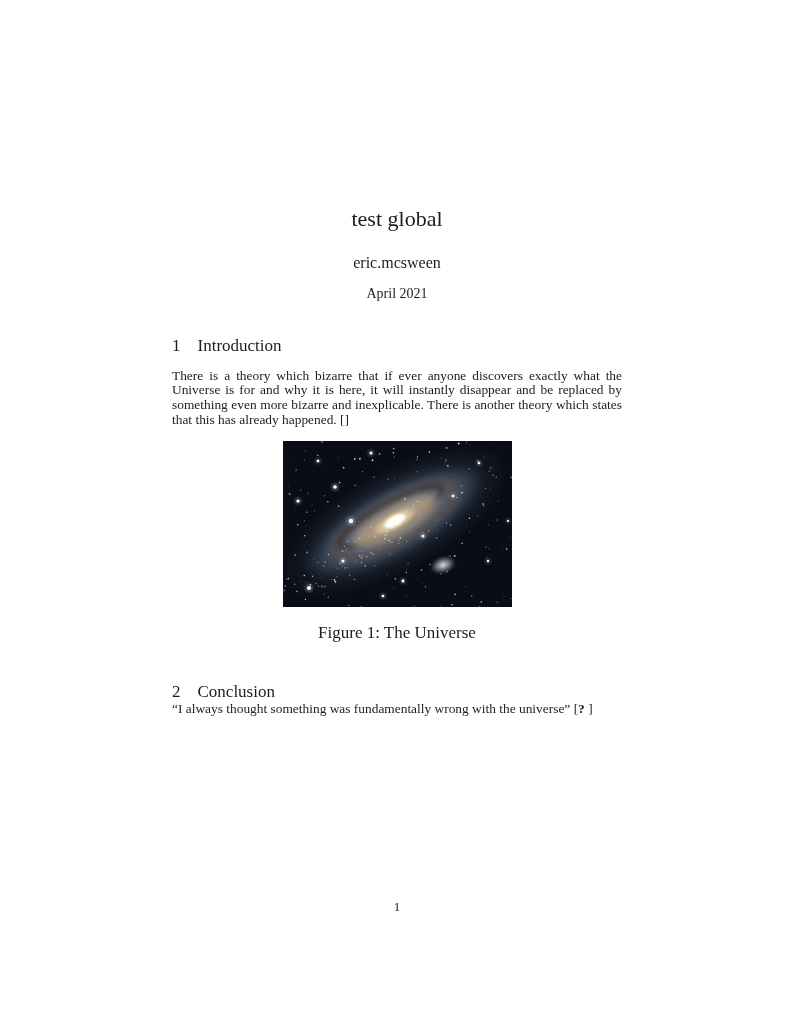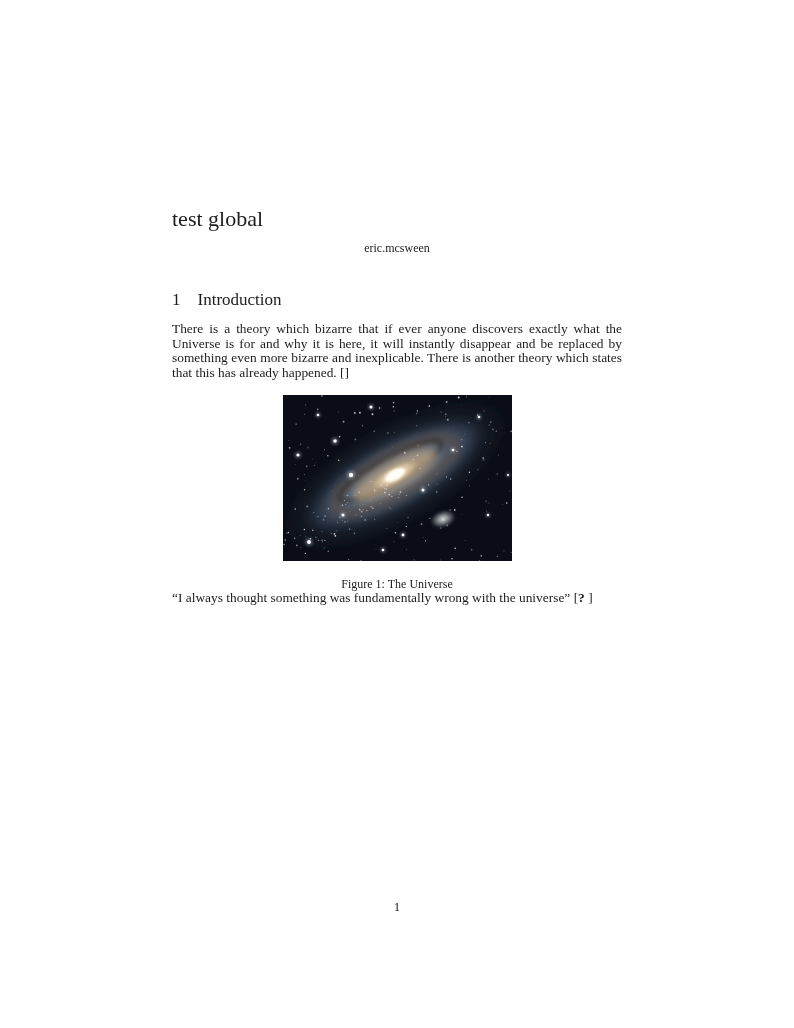--- a/index.html
+++ b/index.html
@@ -17,27 +17,28 @@
     overflow: hidden;
   }
   .column {
     position: absolute;
     left: 172px;
     top: 0;
     width: 450px;
   }
   .doc-title {
     margin-top: 206px;
+    text-align: center;
     font-size: 22px;
     line-height: 1.2;
   }
   .doc-author {
-    margin-top: 9px;
-    text-align: center;
-    font-size: 12px;
+    margin-top: 21px;
+    text-align: center;
+    font-size: 16px;
     line-height: 1.2;
   }
   .doc-date {
     margin-top: 13px;
     text-align: center;
     font-size: 14px;
     line-height: 1.2;
   }
   .sec-heading {
     margin-top: 34px;
@@ -66,40 +67,41 @@
     margin-top: 14px;
     text-align: center;
   }
   .figure-block svg {
     display: inline-block;
     vertical-align: top;
   }
   .figure-caption {
     margin-top: 16px;
     text-align: center;
-    font-size: 12px;
+    font-size: 17px;
     line-height: 1.2;
   }
   .page-number {
     position: absolute;
     top: 899px;
     left: 0;
     width: 794px;
     text-align: center;
     font-size: 13px;
   }
 </style>
 </head>
 <body>
 
 <div class="page">
   <div class="column">
 
     <div class="doc-title">test global</div>
     <div class="doc-author">eric.mcsween</div>
+    <div class="doc-date">April 2021</div>
 
     <div class="sec-heading">
       <span class="sec-number">1</span><span>Introduction</span>
     </div>
 
     <div class="body-para">
       <span>There is a theory which bizarre that if ever anyone discovers exactly what the Universe is for and why it is here, it will instantly disappear and be replaced by something even more bizarre and inexplicable. There is another theory which states that this has already happened.</span>
       <span>[]</span>
     </div>
 
@@ -424,20 +426,23 @@
             <circle cx="225" cy="80" r="2.4" fill="#cfe0ff" opacity="0.25" filter="url(#blur1)"></circle>
             <circle cx="225" cy="80" r="1.1" fill="#ffffff"></circle>
             <circle cx="35" cy="20" r="2.9" fill="#cfe0ff" opacity="0.25" filter="url(#blur1)"></circle>
             <circle cx="35" cy="20" r="1.3" fill="#ffffff"></circle>
           </g>
       </svg>
     </div>
 
     <div class="figure-caption">Figure 1: The Universe</div>
 
+    <div class="sec-heading conclusion">
+      <span class="sec-number">2</span><span>Conclusion</span>
+    </div>
 
     <div class="quote-line">
       <span>“I always thought something was fundamentally wrong with the universe”</span>
       <span><span>[</span><span class="cite-mark">?</span><span> ]</span></span>
     </div>
 
 
   </div>
 
   <div class="page-number">1</div>

